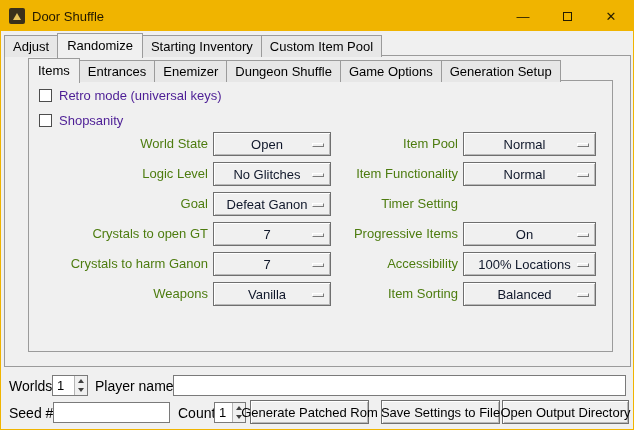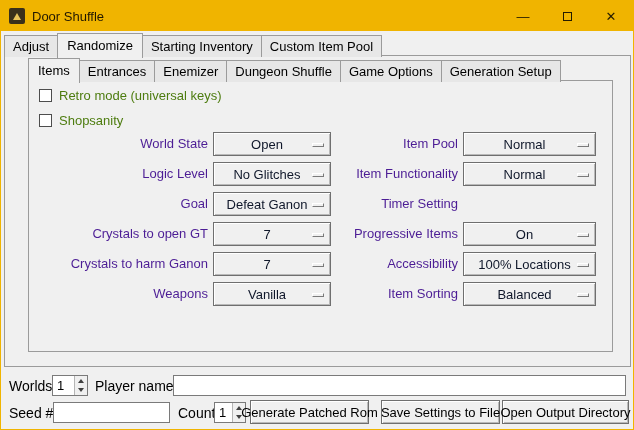--- a/index.html
+++ b/index.html
@@ -27,24 +27,24 @@
     padding:3px 8px 3px;font-size:13px;color:#000;white-space:nowrap;margin-right:-1px;}
   .tab.selected{background:var(--c-window_bg,#f0f0f0);padding:4px 9px 5px;margin-bottom:-1px;z-index:5;}
   .pane{position:absolute;border:1px solid var(--c-pane_border,#9b9b9b);background:var(--c-window_bg,#f0f0f0);}
   #outer-tabs{left:3px;top:32px;}
   #outer-pane{left:3px;top:54px;width:627px;height:312px;z-index:1;}
   #inner-tabs{left:27px;top:57px;}
   #inner-pane{left:27px;top:79px;width:585px;height:272px;z-index:2;}
   
   .chkrow{position:absolute;left:38px;height:16px;display:flex;align-items:center;z-index:6;}
   .checkbox{width:13px;height:13px;background:#fff;border:1px solid #4d4d4d;flex:0 0 auto;}
-  .chklabel{margin-left:7px;font-size:13px;color:#4d7c0f;}
+  .chklabel{margin-left:7px;font-size:13px;color:#4c1d95;}
   
   .row{position:absolute;left:0;right:0;height:24px;z-index:6;}
-  .dlabel{position:absolute;top:0;font-size:13px;color:#4c1d95;line-height:24px;text-align:right;white-space:nowrap;}
+  .dlabel{position:absolute;top:0;font-size:13px;color:#4d7c0f;line-height:24px;text-align:right;white-space:nowrap;}
   .dlabel.l{left:30px;width:177px;}
   .dlabel.r{left:330px;width:127px;}
   .dropdown{position:absolute;top:0;height:24px;background:var(--c-window_bg,#f0f0f0);
     border:1px solid var(--c-button_border,#6f6f6f);
     box-shadow:inset 1px 1px 0 #ffffff, inset -1px -1px 0 #b9b9b9;
     display:flex;align-items:center;justify-content:center;}
   .dropdown.l{left:212px;width:118px;}
   .dropdown.r{left:462px;width:133px;}
   .dvalue{font-size:13px;color:#0f172a;padding-right:10px;}
   .indicator{position:absolute;right:6px;top:10px;width:12px;height:4px;

